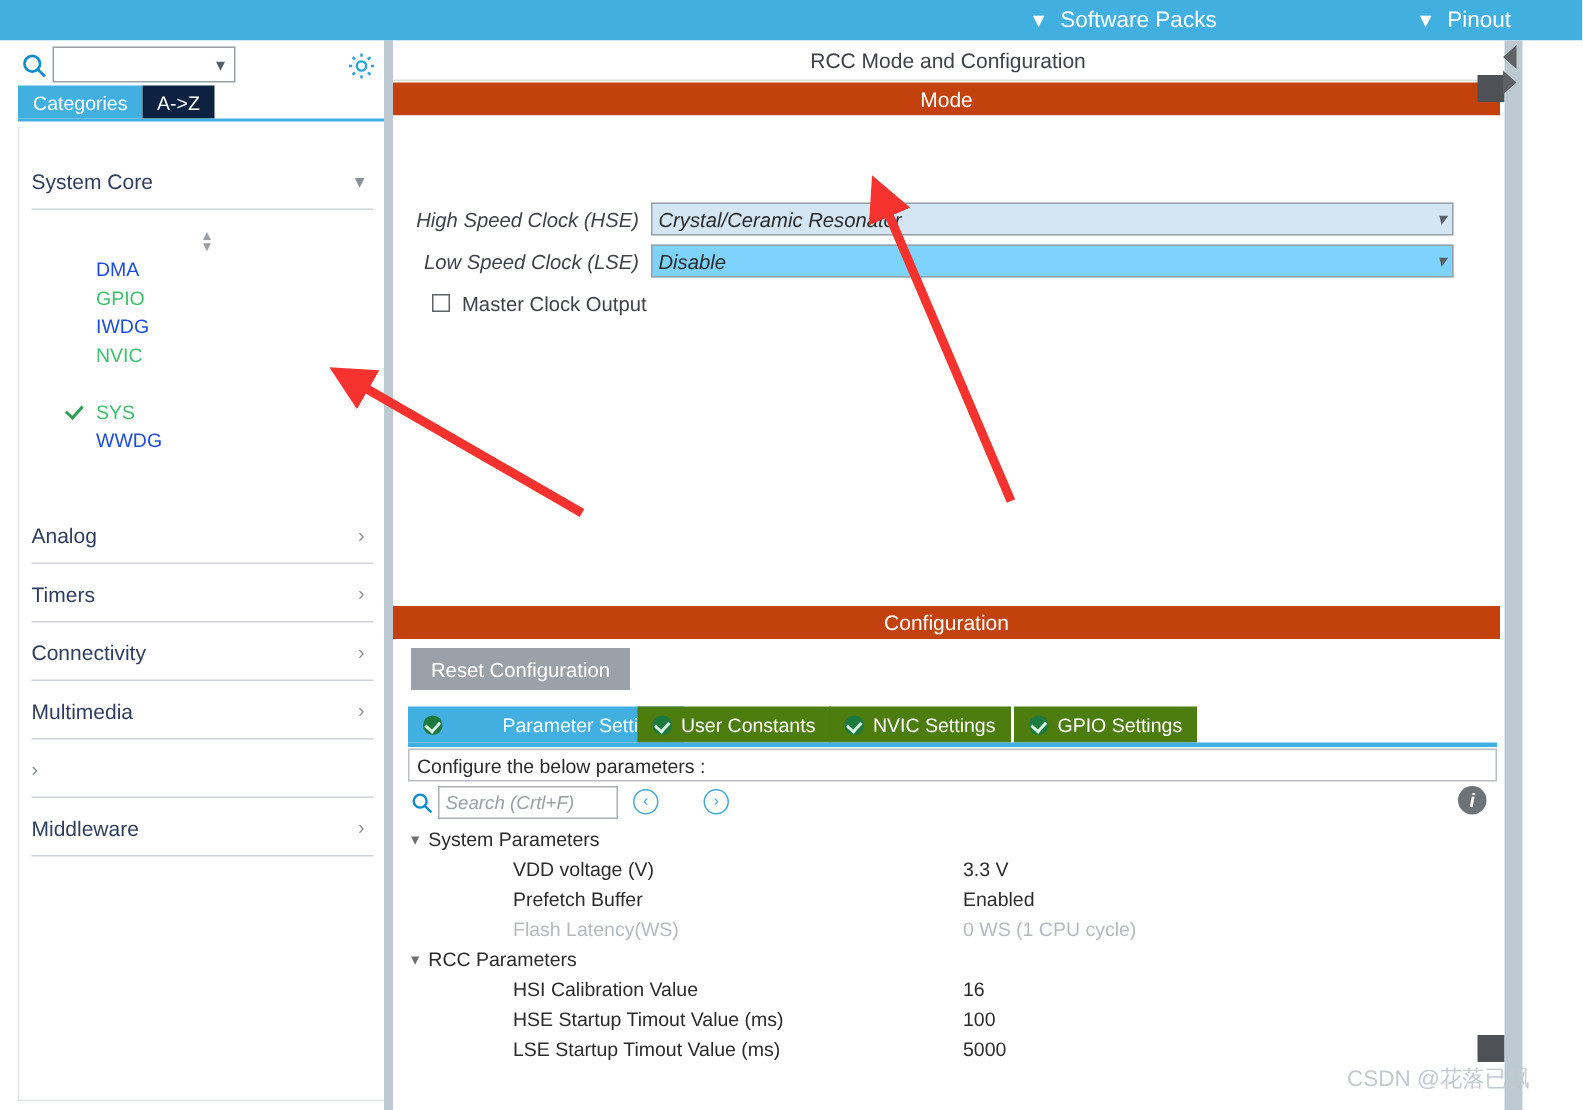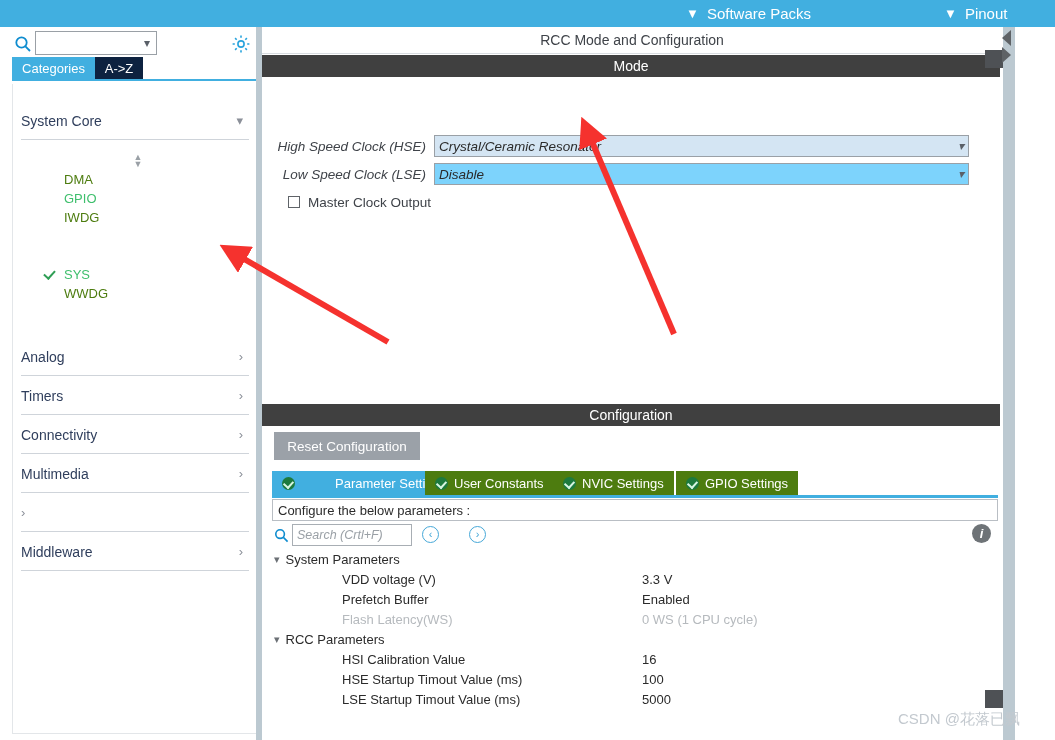--- a/index.html
+++ b/index.html
@@ -94,21 +94,21 @@
     position: absolute; left: 118px; top: 70px; width: 14px; height: 14px;
     color: #9aa0a6; font-size: 9px; line-height: 7px; text-align: center;
   }
 
   .peri {
     position: absolute; left: 29px; width: 202px; height: 19px;
     display: flex; align-items: center; font-size: 13px;
   }
   .peri .pico { width: 22px; display: inline-block; flex: none; }
   .peri .plabel { white-space: nowrap; }
-  .peri.dark .plabel { color: #4d7c0f; }
+  .peri.dark .plabel { color: #1d4ed8; }
   .peri.green .plabel { color: #3fbf6d; }
   .peri.sel { background: #41afe0; left: 19px; width: 212px; padding-left: 10px; }
   .peri.sel .plabel { color: #ffffff; }
   #peri-0 { top: 86px; }
   #peri-1 { top: 105px; }
   #peri-2 { top: 124px; }
   #peri-3 { top: 143px; }
   #peri-4 { top: 162px; }
   #peri-5 { top: 181px; }
   #peri-6 { top: 200px; }
@@ -144,21 +144,21 @@
   }
 
   .mode-title {
     position: absolute; left: 0; top: 0; width: 740px; height: 27px;
     display: flex; align-items: center; justify-content: center;
     color: #3f4349; font-size: 14px;
     border-bottom: 1px solid #d9dde1;
   }
   .bar-dark {
     position: absolute; height: 22px;
-    background: #404040; color: #ffffff; font-size: 14px;
+    background: #c2410c; color: #ffffff; font-size: 14px;
     display: flex; align-items: center; justify-content: center;
   }
   #mode-bar { left: 0; top: 28px; width: 738px; }
   #config-bar { left: 0; top: 377px; width: 738px; }
 
   .mode-body {
     position: absolute; left: 0; top: 50px; width: 738px; height: 327px;
     background: #ffffff;
   }
 
@@ -363,20 +363,24 @@
         <span class="plabel">DMA</span>
       </div>
       <div class="peri green" id="peri-1">
         <span class="pico"></span>
         <span class="plabel">GPIO</span>
       </div>
       <div class="peri dark" id="peri-2">
         <span class="pico"></span>
         <span class="plabel">IWDG</span>
       </div>
+      <div class="peri green" id="peri-3">
+        <span class="pico"></span>
+        <span class="plabel">NVIC</span>
+      </div>
       <div class="peri green" id="peri-5">
         <span class="pico"><span class="plain-check"></span></span>
         <span class="plabel">SYS</span>
       </div>
       <div class="peri dark" id="peri-6">
         <span class="pico"></span>
         <span class="plabel">WWDG</span>
       </div>
 
       <div class="grp" id="grp-analog">

